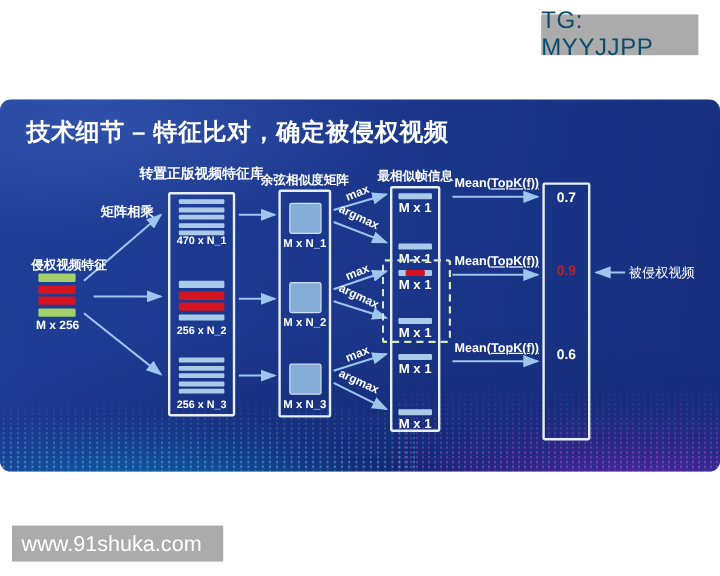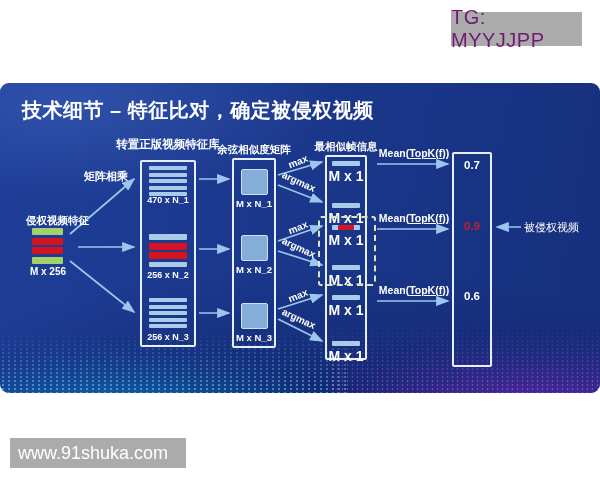--- a/index.html
+++ b/index.html
@@ -5,21 +5,21 @@
   :root{
     --slide_bg:#1c3b92; --bar_blue:#a9cbe9; --bar_red:#d41420; --bar_green:#a2d06b;
     --box_border:#e6eef8; --square_fill:#84add8; --arrow:#9cc6ef; --dashed_border:#d9e7bd;
     --value_red:#c0202c; --watermark_bg:#ababab;
   }
   *{margin:0;padding:0;box-sizing:border-box;}
   html,body{width:600px;height:480px;overflow:hidden;}
   body{font-family:"Liberation Sans","DejaVu Sans",sans-serif;background:#fff;position:relative;}
 
   .tg-box{position:absolute;left:451px;top:12px;width:131px;height:34px;background:var(--watermark_bg);
-    color:#701a75;font-size:20px;display:flex;align-items:center;justify-content:center;letter-spacing:0.5px;}
+    color:#0c4a6e;font-size:20px;display:flex;align-items:center;justify-content:center;letter-spacing:0.5px;}
   .site-box{position:absolute;left:10px;top:438px;width:176px;height:30px;background:var(--watermark_bg);
     color:#fff;font-size:18px;display:flex;align-items:center;padding-left:8px;}
 
   .slide{position:absolute;left:0;top:83px;width:600px;height:310px;background:var(--slide_bg);
     border-radius:9px;overflow:hidden;color:#fff;}
   .glow{position:absolute;inset:0;pointer-events:none;background:
     radial-gradient(ellipse 420px 160px at 12% 6%, rgba(95,135,225,0.28), transparent 62%),
     radial-gradient(ellipse 700px 260px at 55% 120%, rgba(10,20,80,0.55), transparent 72%),
     linear-gradient(100deg, rgba(45,85,190,0.12), rgba(10,22,80,0.30));}
   .wave{position:absolute;pointer-events:none;
@@ -71,21 +71,21 @@
   .sq{position:absolute;left:7px;width:27px;height:26px;background:var(--square_fill);
     border:1.5px solid #cfe0f2;border-radius:2px;}
   .sq1{top:9px;} .sq2{top:75px;} .sq3{top:143px;}
   .sq-label{position:absolute;left:-3px;width:46px;text-align:center;font-size:9.5px;font-weight:bold;}
   .sl1{top:38px;} .sl2{top:104px;} .sl3{top:172px;}
 
   .mx1{left:325px;top:72px;width:42px;height:205px;}
   .fbar{position:absolute;left:5px;width:28px;height:5px;background:var(--bar_blue);border-radius:1px;}
   .fb1{top:4px;} .fb2{top:46px;} .fb3{top:68px;} .fb4{top:108px;} .fb5{top:138px;} .fb6{top:184px;}
   .redseg{position:absolute;left:6px;top:0;width:16px;height:5px;background:var(--bar_red);border-radius:1px;}
-  .flabel{position:absolute;left:0;width:38px;text-align:center;font-size:14px;font-weight:bold;}
+  .flabel{position:absolute;left:0;width:38px;text-align:center;font-size:11px;font-weight:bold;}
   .fl1{top:11px;} .fl2{top:53px;} .fl3{top:75px;} .fl4{top:115px;} .fl5{top:145px;} .fl6{top:191px;}
 
   .dashed{position:absolute;left:318px;top:133px;width:58px;height:70px;
     border:2px dashed var(--dashed_border);border-radius:3px;}
 
   .rot{position:absolute;font-size:10px;font-weight:bold;white-space:nowrap;}
   .up{transform:rotate(-22deg);} .down{transform:rotate(25deg);}
   .mx1a{left:288px;top:73px;} .ag1{left:281px;top:93px;}
   .mx2a{left:288px;top:139px;} .ag2{left:281px;top:159px;}
   .mx3a{left:288px;top:207px;} .ag3{left:281px;top:230px;}

